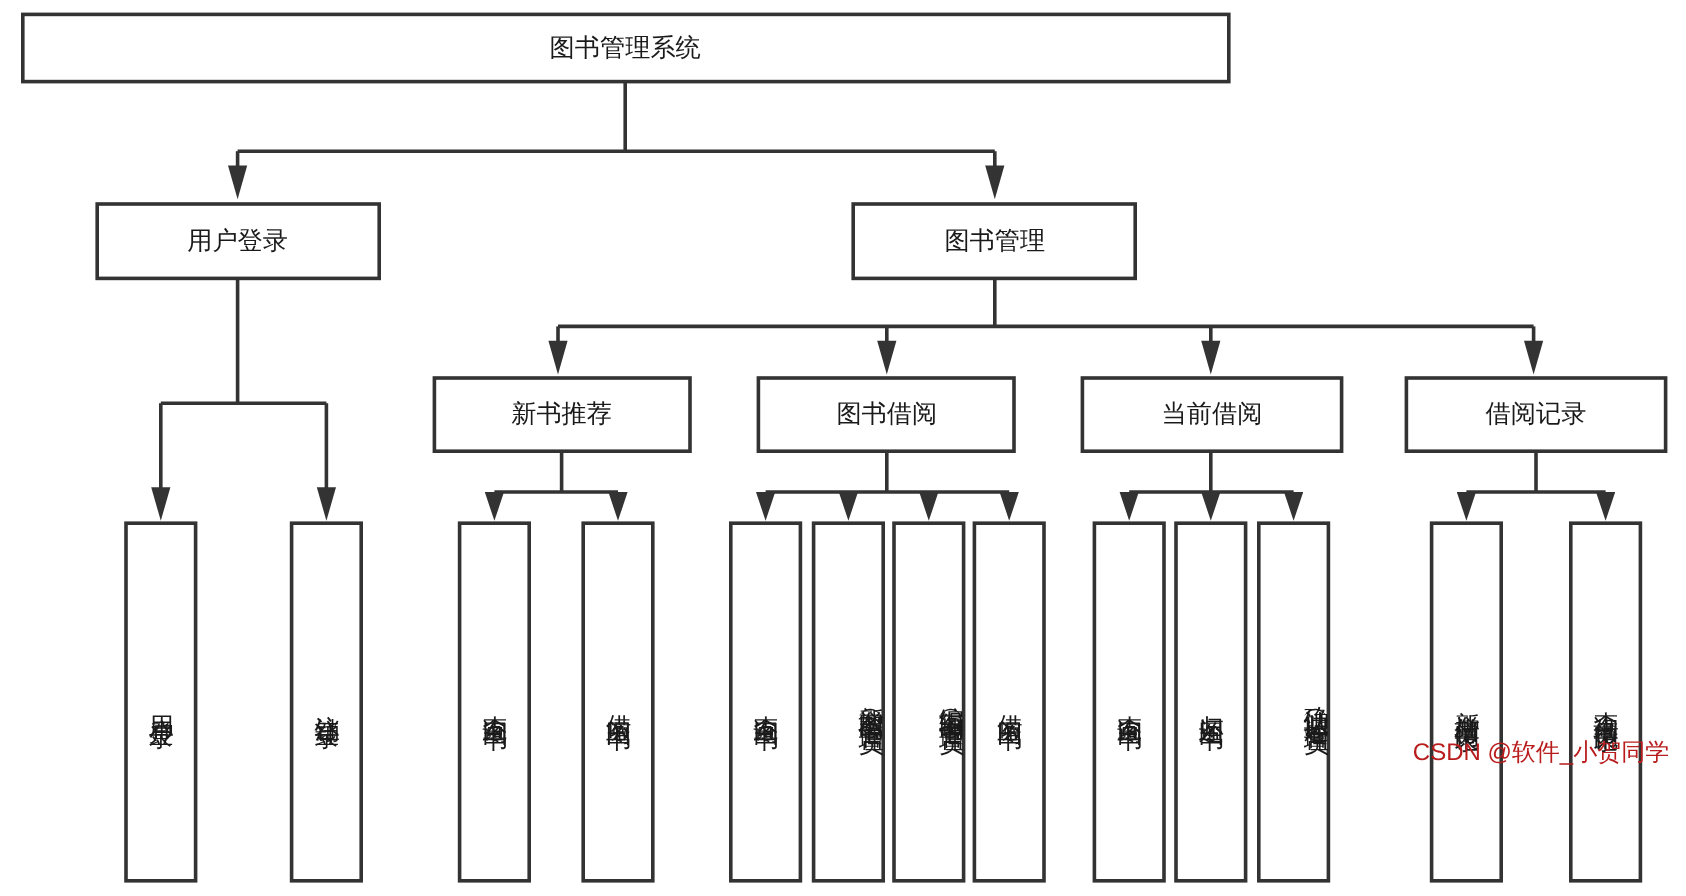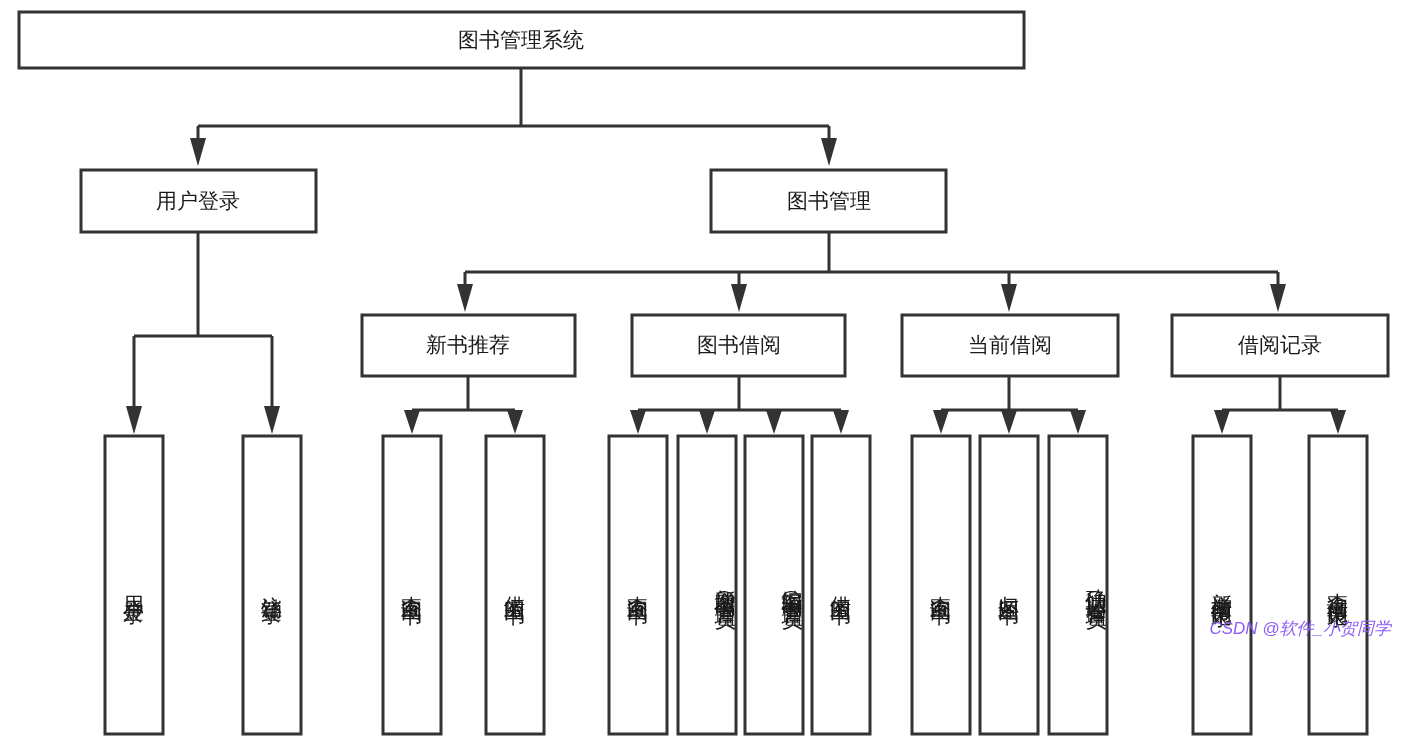--- a/index.html
+++ b/index.html
@@ -62,24 +62,23 @@
     align-items: center;
     justify-content: center;
     white-space: nowrap;
     pointer-events: none;
   }
   .watermark {
     position: absolute;
     right: 14px;
     bottom: 9px;
     font-family: "Liberation Sans", "DejaVu Sans", sans-serif;
-    font-size: 17px;
-    color: #8b5cf6;
+    font-size: 20px;
+    color: #b91c1c;
     white-space: nowrap;
-    font-style: italic;
   }
 </style>
 </head>
 <body>
 
 <div id="diagram-root">
 
   <svg class="flow" viewBox="0 0 1405 747" xmlns="http://www.w3.org/2000/svg">
 
     <g>

